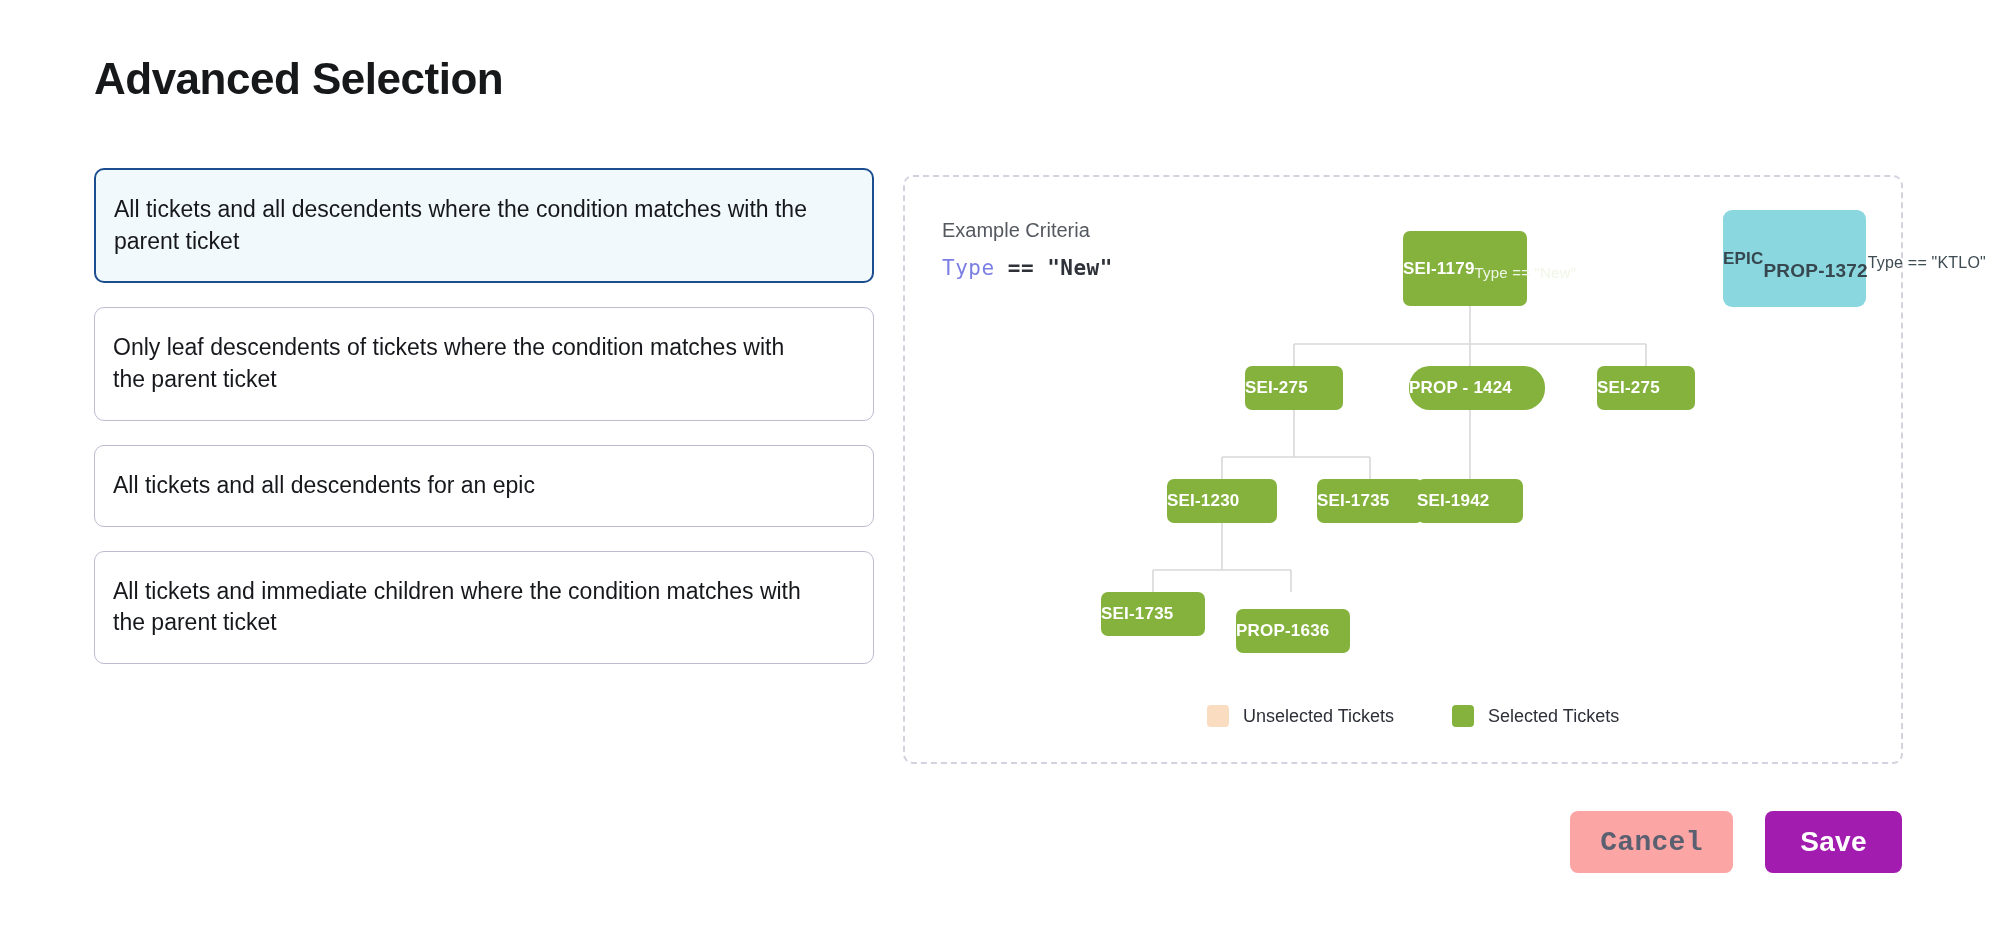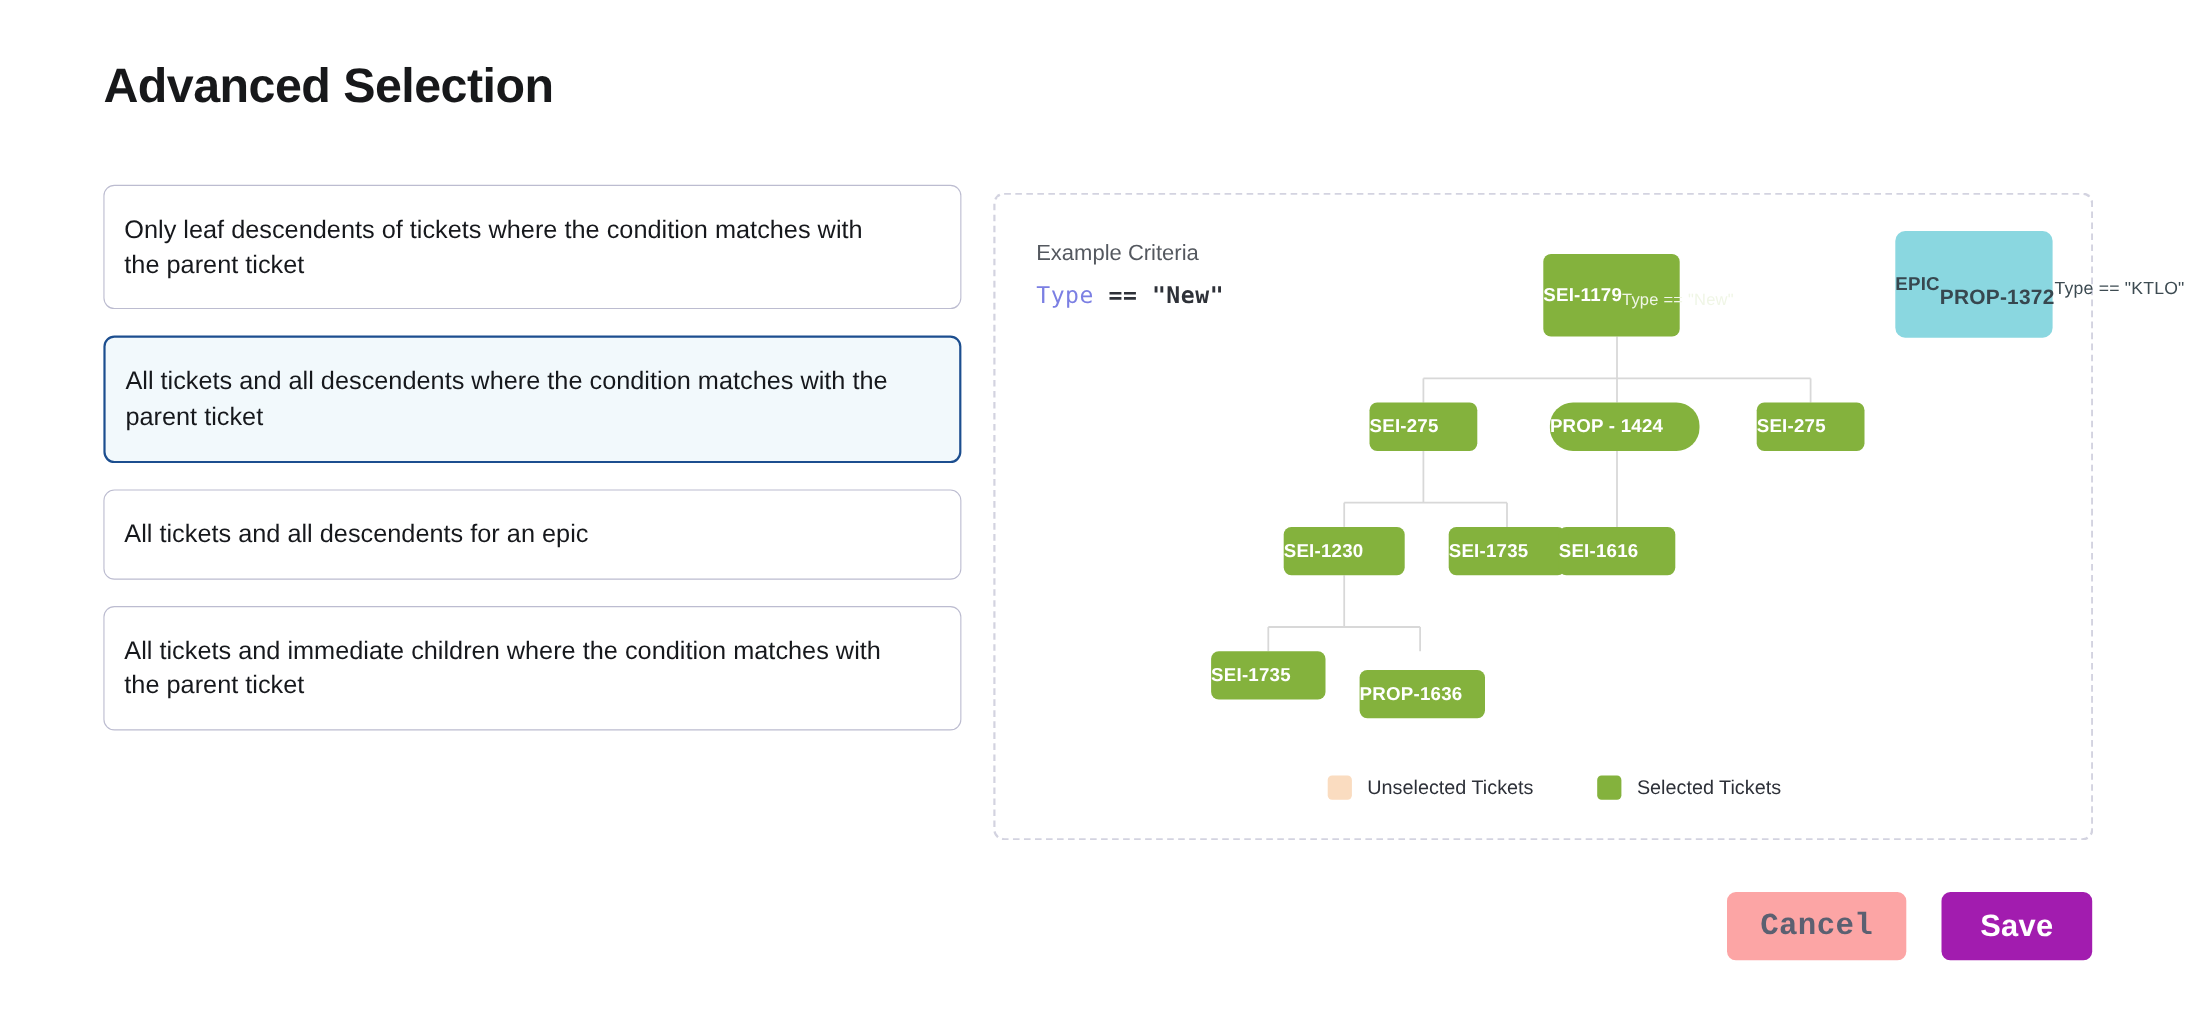--- a/index.html
+++ b/index.html
@@ -184,26 +184,26 @@
 </style>
 </head>
 <body>
 
 <div class="page">
 
   <h1 class="page-title">Advanced Selection</h1>
 
   <div class="options">
 
+    <div class="option-card selected">
+      <span class="opt-text">All tickets and all descendents where the condition matches with the parent ticket</span>
+    </div>
+
     <div class="option-card">
       <span class="opt-text">Only leaf descendents of tickets where the condition matches with the parent ticket</span>
-    </div>
-
-    <div class="option-card selected">
-      <span class="opt-text">All tickets and all descendents where the condition matches with the parent ticket</span>
     </div>
 
     <div class="option-card">
       <span class="opt-text">All tickets and all descendents for an epic</span>
     </div>
 
     <div class="option-card">
       <span class="opt-text">All tickets and immediate children where the condition matches with the parent ticket</span>
     </div>
 
@@ -267,21 +267,21 @@
         <span>SEI-275</span>
       </div>
 
       <div class="node small" style="left:262px; top:302px; width:110px;">
         <span>SEI-1230</span>
       </div>
       <div class="node small" style="left:412px; top:302px; width:106px;">
         <span>SEI-1735</span>
       </div>
       <div class="node small" style="left:512px; top:302px; width:106px;">
-        <span>SEI-1616</span>
+        <span>SEI-1942</span>
       </div>
 
       <div class="node small" style="left:196px; top:415px; width:104px;">
         <span>SEI-1735</span>
       </div>
       <div class="node small" style="left:331px; top:432px; width:114px;">
         <span>PROP-1636</span>
       </div>
 
     </div>

